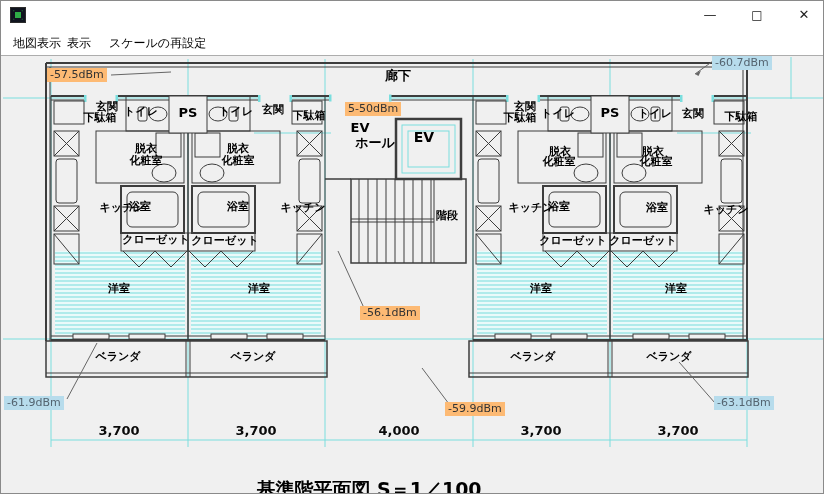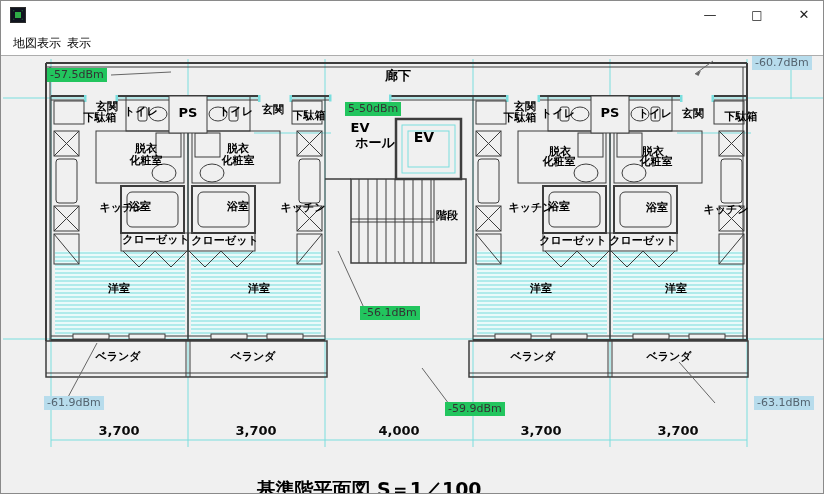--- a/index.html
+++ b/index.html
@@ -30,40 +30,41 @@
   .canvas{position:absolute;left:0;top:55px;width:824px;height:439px;background:#f0f0f0;overflow:hidden;}
   .canvas svg{position:absolute;left:0;top:0;}
   .lbl{position:absolute;transform:translate(-50%,-50%);font-weight:bold;font-size:11px;
     color:#000;white-space:nowrap;line-height:1;}
   .s12{font-size:11px;}
   .s13{font-size:13px;}
   .s14{font-size:14px;}
   .dim{position:absolute;transform:translate(-50%,-50%);font-weight:bold;font-size:13px;color:#0a0a0a;white-space:nowrap;}
   .sheet-title{position:absolute;transform:translateX(-50%);font-weight:bold;font-size:19px;color:#000;white-space:nowrap;}
   .chip{position:absolute;font-size:11px;padding:0 3px;line-height:14px;white-space:nowrap;}
-  .chip.green{background:#22c55e;color:#333;}
-  .chip.blue{background:#b7dcec;color:#546470;margin-left:40px;}
+  .chip.green{background:#fdba74;color:#333;}
+  .chip.blue{background:#b7dcec;color:#546470;}
 </style>
 </head>
 <body>
 
 <div class="window">
 
   <div class="titlebar">
     <span class="app-icon">
         <span class="app-icon-core"></span>
       </span>
     <div class="win-btn min"><span>—</span></div>
     <div class="win-btn max"><span>□</span></div>
     <div class="win-btn close"><span>✕</span></div>
   </div>
 
   <div class="menubar">
     <span class="menu-item" style="left:12px">地図表示</span>
     <span class="menu-item" style="left:66px">表示</span>
+    <span class="menu-item" style="left:108px">スケールの再設定</span>
   </div>
 
   <div class="canvas">
 
     <svg width="824" height="439" viewBox="0 55 824 439">
       <defs>
         <pattern id="hatch" width="4" height="4" patternUnits="userSpaceOnUse">
           <rect width="4" height="4" fill="#eafafa"></rect>
           <line x1="0" y1="1" x2="4" y2="1" stroke="#76dcdc" stroke-width="1"></line>
         </pattern>

